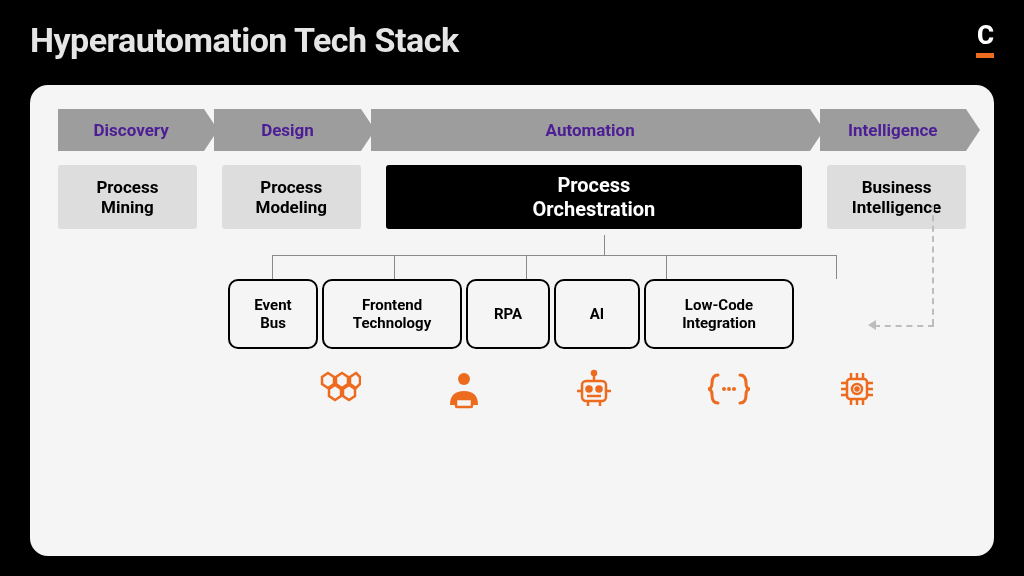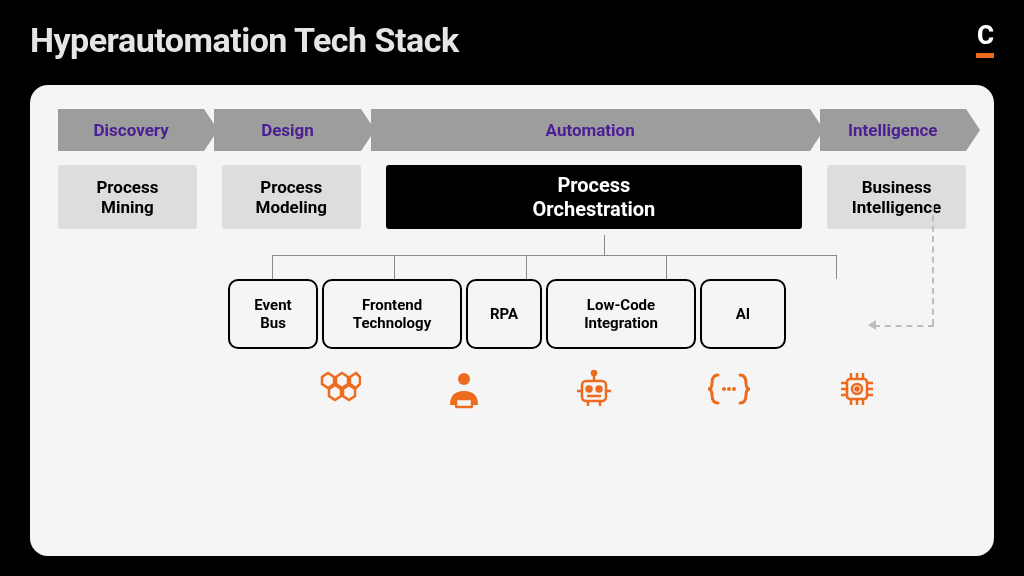--- a/index.html
+++ b/index.html
@@ -84,28 +84,28 @@
     <div class="tree-v" style="left:778px"></div>
   </div>
 
   <div class="subs">
     <div class="sub" style="width:90px">
         <span>Event<br>Bus</span>
       </div>
     <div class="sub" style="width:140px">
         <span>Frontend<br>Technology</span>
       </div>
-    <div class="sub" style="width:76px">
+    <div class="sub" style="width:84px">
         <span>RPA</span>
+      </div>
+    <div class="sub" style="width:86px">
+        <span>AI</span>
       </div>
     <div class="sub" style="width:150px">
         <span>Low-Code<br>Integration</span>
-      </div>
-    <div class="sub" style="width:86px">
-        <span>AI</span>
       </div>
   </div>
 
   <div class="icons">
     <div class="icon-slot" style="width:90px">
       <svg width="44" height="40" viewBox="0 0 44 40">
           <g fill="none" stroke="#ed6b1f" stroke-width="2.5">
             <polygon points="11,4 17,8 17,15 11,19 5,15 5,8"></polygon>
             <polygon points="25,4 31,8 31,15 25,19 19,15 19,8"></polygon>
             <polygon points="18,16 24,20 24,27 18,31 12,27 12,20"></polygon>

